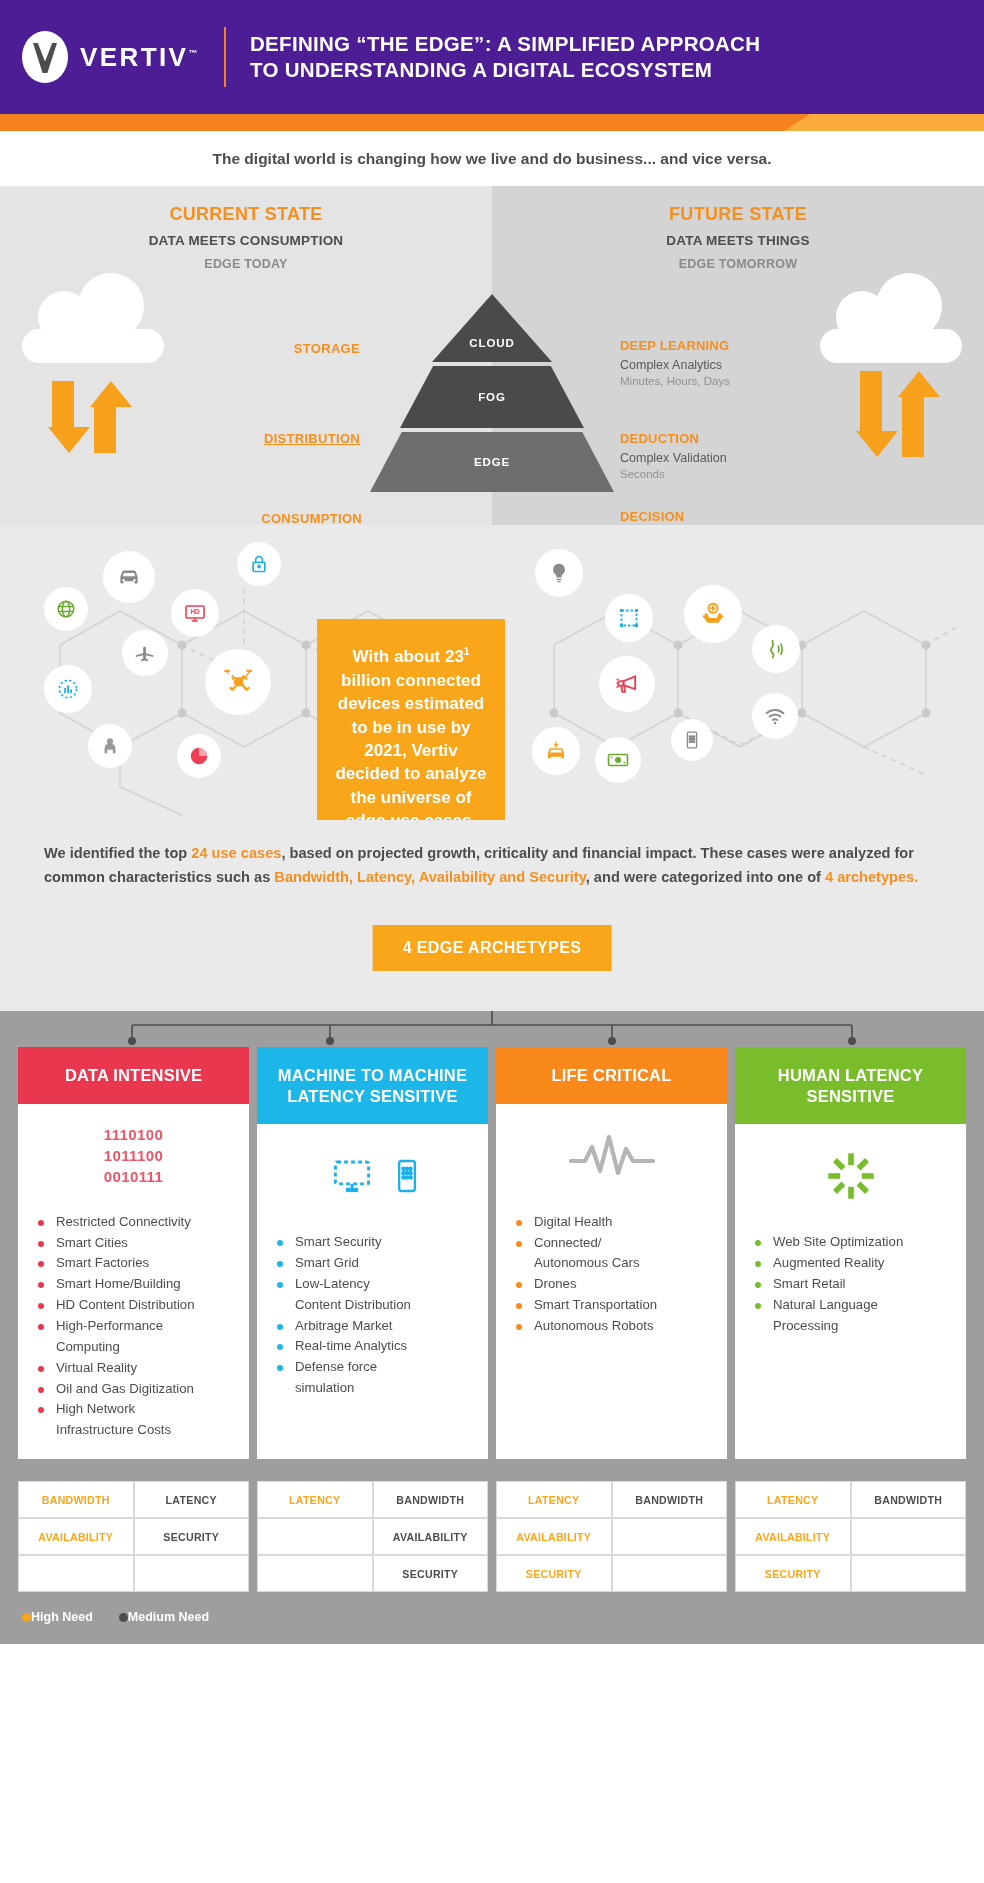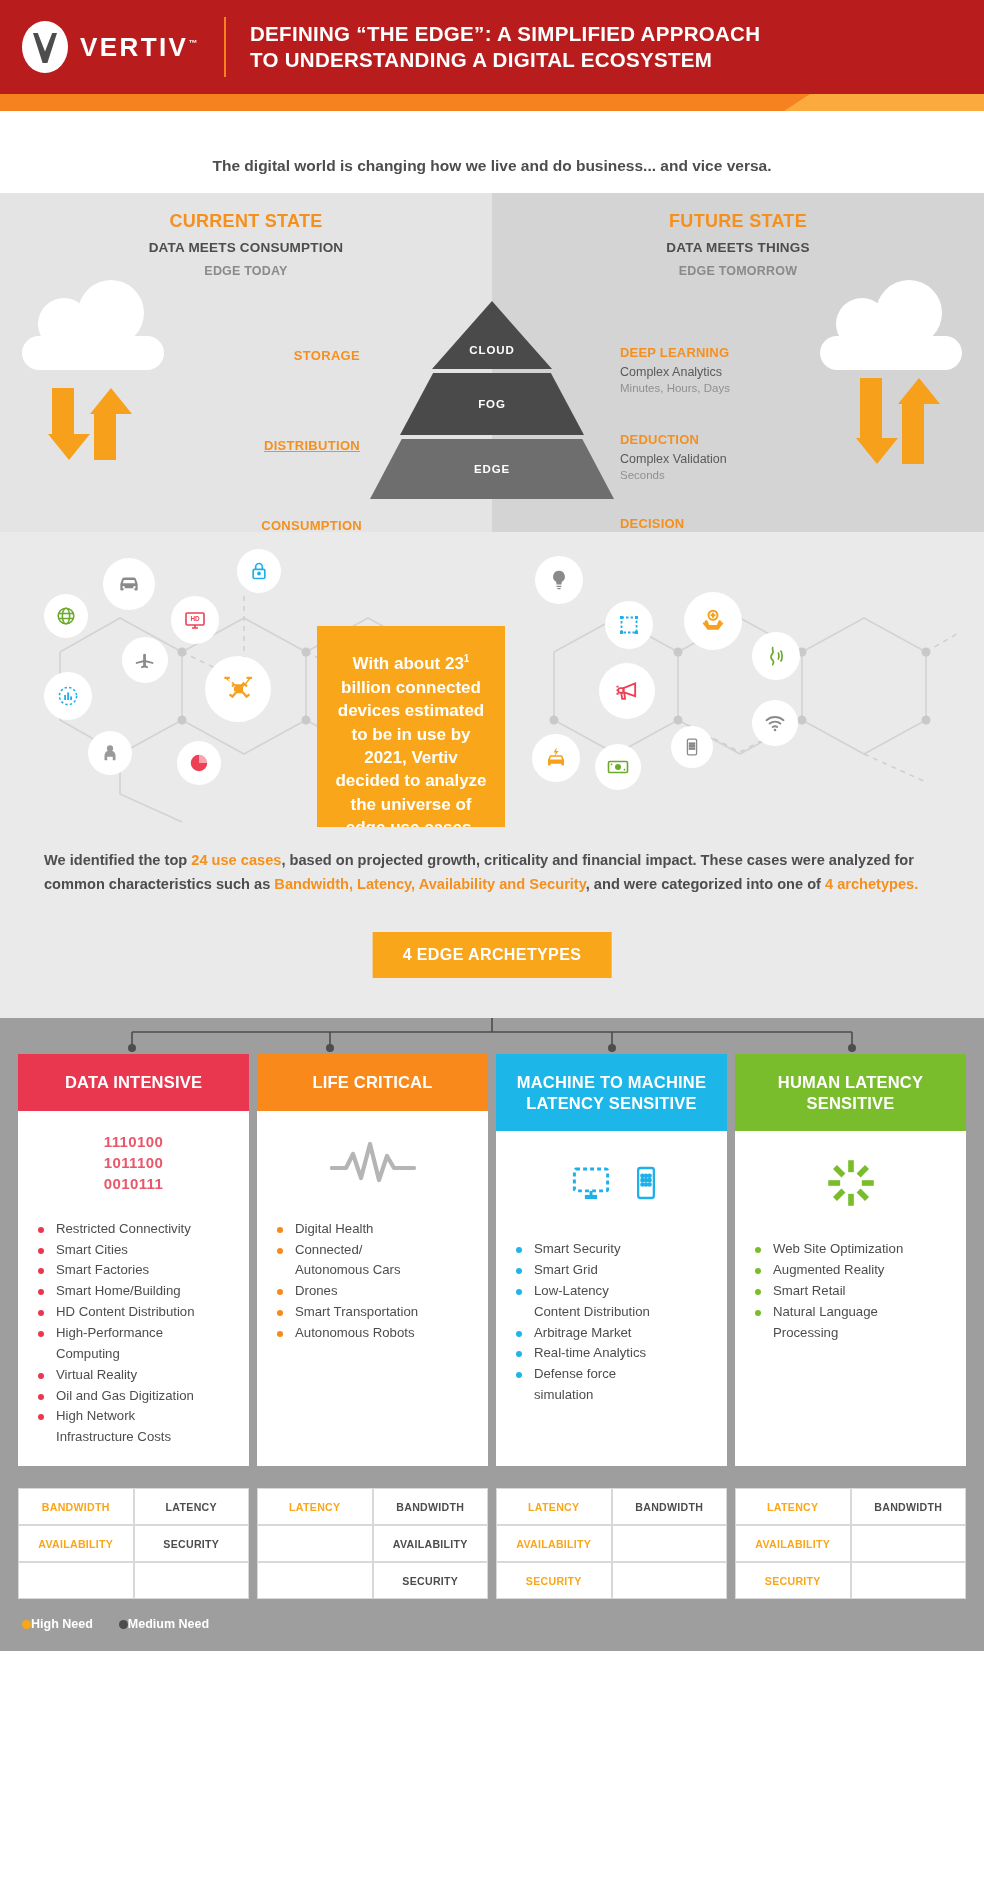--- a/index.html
+++ b/index.html
@@ -3,21 +3,21 @@
 <meta charset="utf-8">
 <style>
   * { box-sizing: border-box; margin:0; padding:0; }
   body {
     width: 984px; height: 1883px;
     font-family: "Liberation Sans", sans-serif;
     background:#ffffff; overflow:hidden;
     position:relative;
   }
   
-  .header { height:94px; background:#b91c1c; display:flex; align-items:center; padding:0 0 0 22px; }
+  .header { height:114px; background:#4c1d95; display:flex; align-items:center; padding:0 0 0 22px; }
   .logo-wrap { display:flex; align-items:center; width:198px; }
   .logo-mark { width:46px; height:46px; position:relative; }
   .logo-mark .oval {
     width:46px; height:52px; background:#fff; border-radius:50% / 50%;
     position:absolute; top:-3px; left:0;
   }
   .logo-mark .v {
     position:absolute; left:11px; top:9px; width:24px; height:30px;
     background:#4d4d4d;
     clip-path: polygon(0% 0%, 20% 0%, 50% 62%, 80% 0%, 100% 0%, 60% 100%, 40% 100%);
@@ -27,21 +27,21 @@
   .hdr-divider { width:2px; height:60px; background:#f5821f; margin:0 24px 0 4px; }
   .hdr-title { color:#fff; font-weight:bold; font-size:20.5px; line-height:1.28; letter-spacing:0.3px; }
   
   .orange-bar { height:17px; position:relative; background:#f5821f; overflow:hidden; }
   .orange-bar .light {
     position:absolute; right:0; top:0; height:100%; width:200px; background:#fbaa3e;
     clip-path: polygon(26px 0, 100% 0, 100% 100%, 0 100%);
   }
   
   .tagline { height:55px; display:flex; align-items:center; justify-content:center;
-    font-size:15.5px; font-weight:bold; color:#4d4d4d; background:#fff;margin-top:27px; }
+    font-size:15.5px; font-weight:bold; color:#4d4d4d; background:#fff; }
   
   .states { position:relative; height:339px; display:flex; }
   .state-half { flex:1; position:relative; }
   .state-half.left { background:#e4e4e4; }
   .state-half.right { background:#d4d4d4; }
   .state-title { text-align:center; color:#f5901e; font-weight:bold; font-size:18px; letter-spacing:.3px; padding-top:18px; }
   .state-sub1 { text-align:center; color:#4d4d4d; font-weight:bold; font-size:13.5px; margin-top:8px; letter-spacing:.2px; }
   .state-sub2 { text-align:center; color:#8a8a8a; font-weight:bold; font-size:12.5px; margin-top:9px; letter-spacing:.2px; }
   
   .cloud { position:absolute; width:142px; height:62px; }
@@ -71,21 +71,21 @@
   .tier.edge-t { width:244px; height:60px; background:#6e6e6e; clip-path: polygon(13% 0, 87% 0, 100% 100%, 0 100%); }
   .pyr-label { position:absolute; font-weight:bold; font-size:13px; color:#f5901e; letter-spacing:.3px; }
   .lbl-storage { right:calc(50% + 132px); top:155px; }
   .lbl-distribution { right:calc(50% + 132px); top:245px;text-decoration:underline; }
   .lbl-consumption { right:calc(50% + 130px); top:325px; }
   .rblock { position:absolute; left:calc(50% + 128px); text-align:left; }
   .rblock .rt { color:#f5901e; font-weight:bold; font-size:13px; letter-spacing:.2px; }
   .rblock .r1 { color:#5a5a5a; font-size:12.5px; margin-top:5px; }
   .rblock .r2 { color:#909090; font-size:11.5px; margin-top:3px; }
   .rb-deep { top:152px; }
-  .rb-ded { top:239px; }
+  .rb-ded { top:245px; }
   .rb-dec { top:323px; }
   
   .network { position:relative; height:295px; background:#eaeaea; overflow:hidden; }
   .hexlayer { position:absolute; inset:0; }
   .nodes { position:absolute; inset:0; }
   .node { position:absolute; background:#fff; border-radius:50%;
     display:flex; align-items:center; justify-content:center; }
   .node svg { display:block; }
   .callout {
     position:absolute; left:317px; top:94px; width:188px; height:240px;
@@ -460,37 +460,20 @@
         <li>High-Performance</li>
         <li class="cont">Computing</li>
         <li>Virtual Reality</li>
         <li>Oil and Gas Digitization</li>
         <li>High Network</li>
         <li class="cont">Infrastructure Costs</li>
       </ul>
     </div>
 
     <div class="card">
-      <div class="card-head c3">LIFE CRITICAL</div>
-      <div class="card-art">
-        <svg width="86" height="50" viewBox="0 0 86 50" fill="none" stroke="#b5b5b5" stroke-width="4.2" stroke-linejoin="round" stroke-linecap="round">
-          <polyline points="2,30 16,30 23,16 31,40 40,6 49,42 57,18 64,30 84,30"></polyline>
-        </svg>
-      </div>
-      <ul class="card-list l3">
-        <li>Digital Health</li>
-        <li>Connected/</li>
-        <li class="cont">Autonomous Cars</li>
-        <li>Drones</li>
-        <li>Smart Transportation</li>
-        <li>Autonomous Robots</li>
-      </ul>
-    </div>
-
-    <div class="card">
       <div class="card-head c2">MACHINE TO MACHINE LATENCY SENSITIVE</div>
       <div class="card-art">
         <svg width="46" height="42" viewBox="0 0 24 24" fill="none" stroke="#1eb0e8" stroke-width="1.7">
             <rect x="2.5" y="4" width="19" height="12.5" rx="1" stroke-dasharray="2.2,1.8"></rect>
             <path d="M8.5 20h7" stroke-width="2.4"></path>
             <path d="M12 16.5V20"></path>
           </svg>
         <svg width="20" height="38" viewBox="0 0 14 24" fill="none" stroke="#1eb0e8" stroke-width="1.6" style="margin-left:22px">
             <rect x="1.5" y="1.5" width="11" height="21" rx="1.6"></rect>
             <circle cx="4.5" cy="7" r=".8" fill="#1eb0e8"></circle>
@@ -510,20 +493,37 @@
         <li>Low-Latency</li>
         <li class="cont">Content Distribution</li>
         <li>Arbitrage Market</li>
         <li>Real-time Analytics</li>
         <li>Defense force</li>
         <li class="cont">simulation</li>
       </ul>
     </div>
 
     <div class="card">
+      <div class="card-head c3">LIFE CRITICAL</div>
+      <div class="card-art">
+        <svg width="86" height="50" viewBox="0 0 86 50" fill="none" stroke="#b5b5b5" stroke-width="4.2" stroke-linejoin="round" stroke-linecap="round">
+          <polyline points="2,30 16,30 23,16 31,40 40,6 49,42 57,18 64,30 84,30"></polyline>
+        </svg>
+      </div>
+      <ul class="card-list l3">
+        <li>Digital Health</li>
+        <li>Connected/</li>
+        <li class="cont">Autonomous Cars</li>
+        <li>Drones</li>
+        <li>Smart Transportation</li>
+        <li>Autonomous Robots</li>
+      </ul>
+    </div>
+
+    <div class="card">
       <div class="card-head c4">HUMAN LATENCY SENSITIVE</div>
       <div class="card-art">
         <svg width="52" height="52" viewBox="0 0 24 24">
           <g stroke="#79bd2c" stroke-width="2.6" stroke-linecap="butt">
             <line x1="12" y1="1.5" x2="12" y2="7"></line>
             <line x1="12" y1="17" x2="12" y2="22.5"></line>
             <line x1="1.5" y1="12" x2="7" y2="12"></line>
             <line x1="17" y1="12" x2="22.5" y2="12"></line>
             <line x1="4.6" y1="4.6" x2="8.5" y2="8.5"></line>
             <line x1="15.5" y1="15.5" x2="19.4" y2="19.4"></line>

